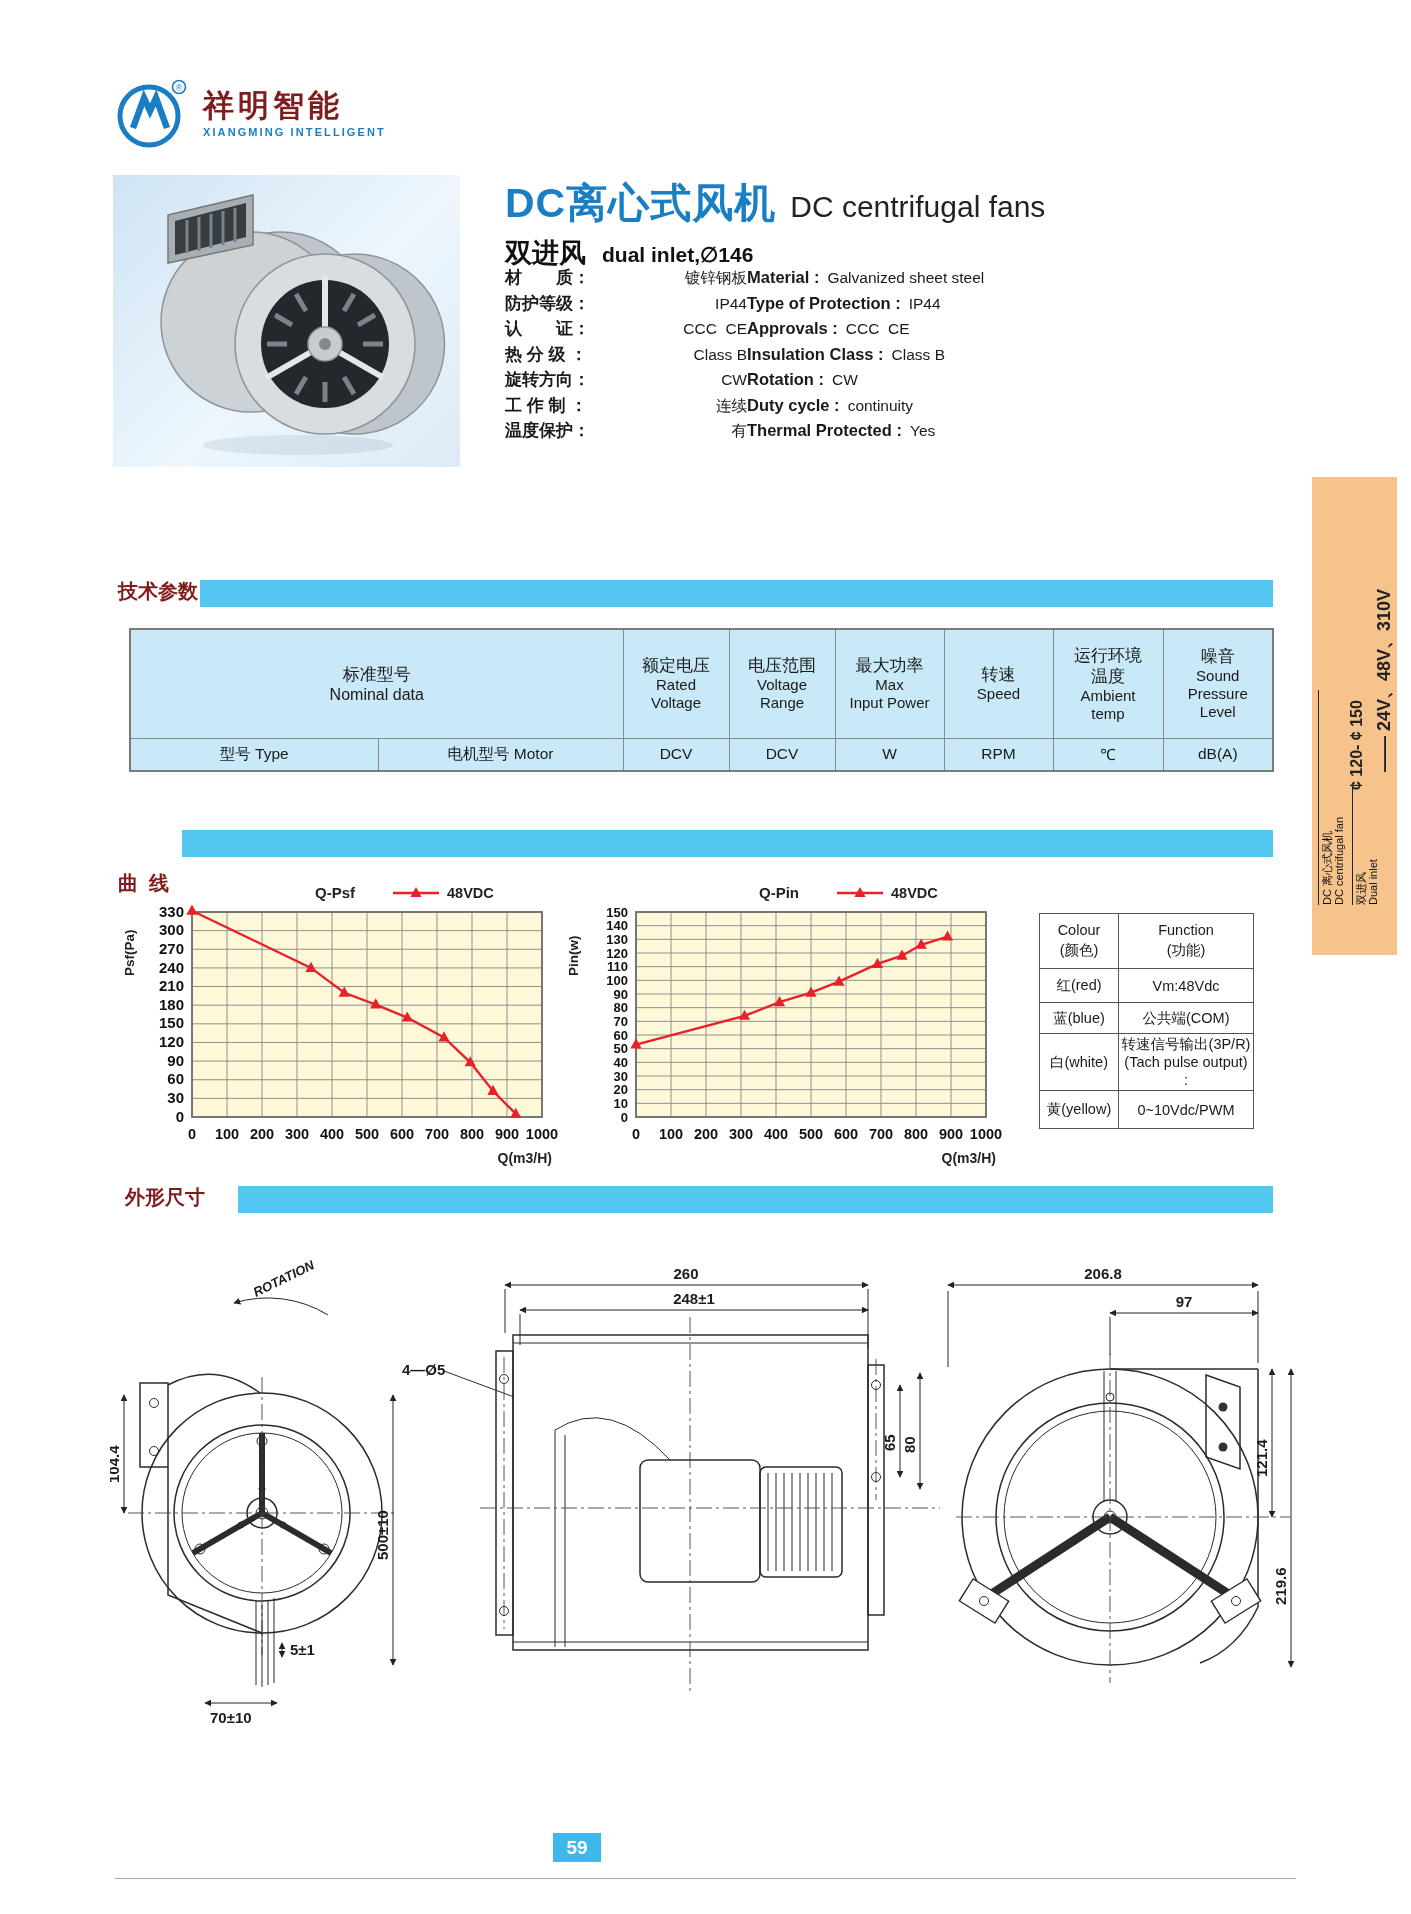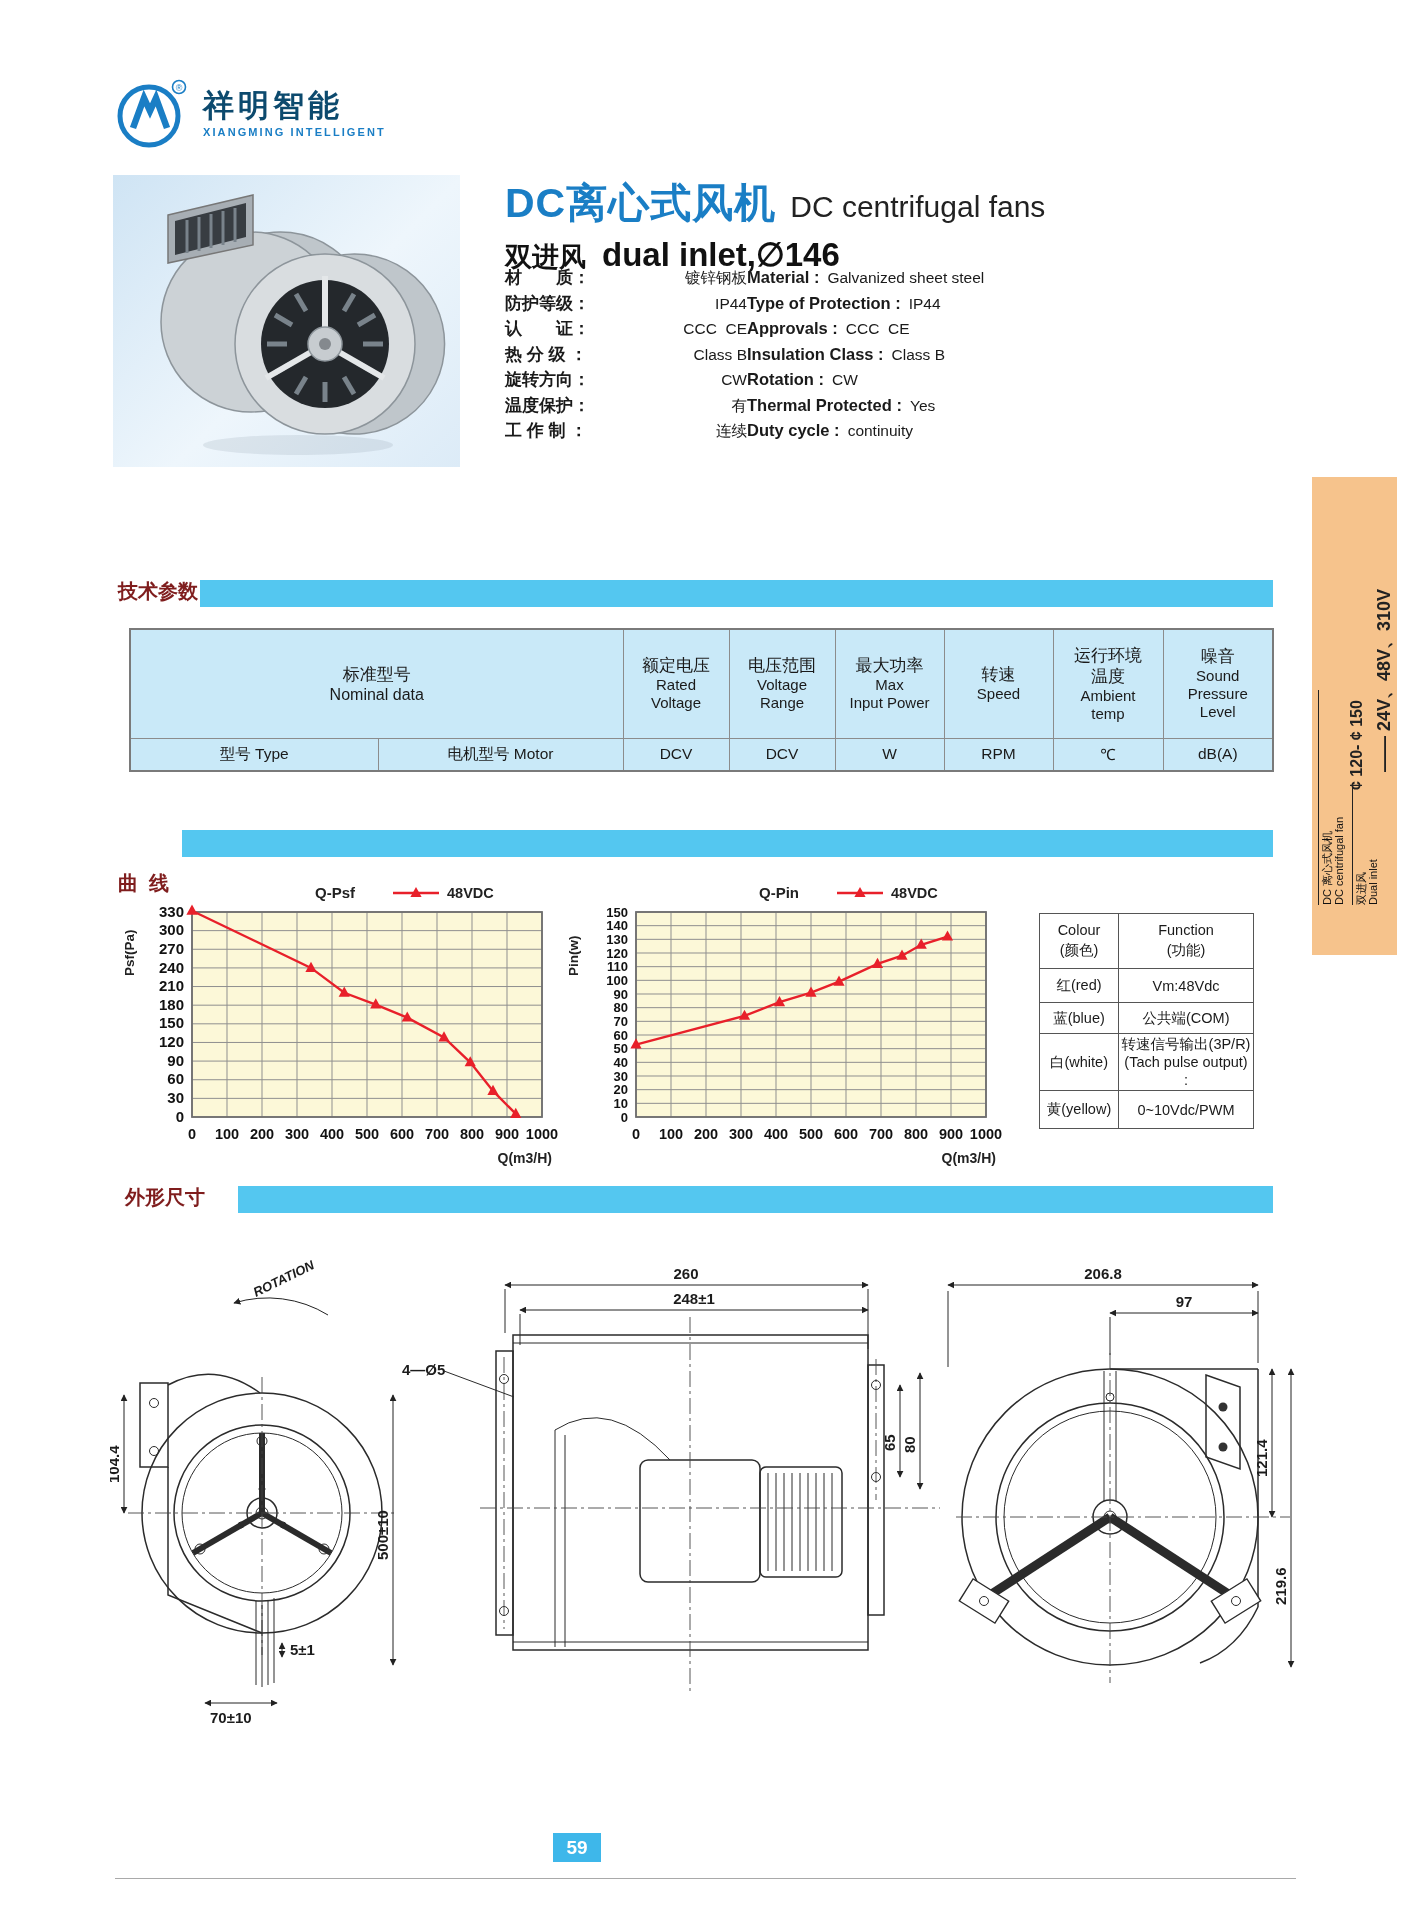--- a/index.html
+++ b/index.html
@@ -2,35 +2,35 @@
 <html><head>
 <meta charset="utf-8">
 <style>
   html,body{margin:0;padding:0;background:#e9e9e9;}
   #page{position:relative;width:1411px;height:1914px;background:#fff;margin:0 auto;
         font-family:"Liberation Sans",sans-serif;color:#1a1a1a;overflow:hidden;}
   .abs{position:absolute;}
 
   
   .logo{left:113px;top:76px;display:flex;align-items:center;gap:14px;}
-  .logo-cn{font-size:31px;font-weight:700;color:#0c4a6e;letter-spacing:4px;line-height:1;}
+  .logo-cn{font-size:31px;font-weight:700;color:#7f1d1d;letter-spacing:4px;line-height:1;}
   .logo-en{font-size:11px;font-weight:700;color:#1a7ec5;letter-spacing:2.1px;margin-top:5px;}
 
   
   .photo{left:113px;top:175px;width:347px;height:292px;
          background:linear-gradient(135deg,#cfe4f4 0%,#eef6fc 55%,#dcebf7 100%);}
 
   
   .titleblock{left:505px;top:176px;width:620px;}
   .t1{display:flex;align-items:baseline;gap:14px;}
   .t1-cn{font-size:41px;font-weight:800;color:#1a7ec5;letter-spacing:1px;}
   .t1-en{font-size:30px;font-weight:500;color:#222;}
   .t2{margin-top:4px;display:flex;align-items:baseline;gap:16px;}
   .t2-cn{font-size:27px;font-weight:800;color:#111;}
-  .t2-en{font-size:33px;font-weight:800;color:#111;}
+  .t2-en{font-size:21px;font-weight:800;color:#111;}
 
   
   .specs{left:505px;top:266px;width:650px;}
   .srow{display:flex;height:25.5px;align-items:baseline;}
   .cl{font-size:17px;font-weight:800;width:118px;white-space:pre;}
   .cv{font-size:15.5px;width:124px;white-space:pre;text-align:right;}
   .el{font-size:16.5px;font-weight:800;white-space:pre;}
   .ev{font-size:15.5px;margin-left:8px;white-space:pre;}
 
   
@@ -177,30 +177,30 @@
       <span class="el">Insulation Class :</span>
         <span class="ev">Class B</span>
     </div>
     <div class="srow">
       <span class="cl">旋转方向：</span>
         <span class="cv">CW</span>
       <span class="el">Rotation :</span>
         <span class="ev">CW</span>
     </div>
     <div class="srow">
+      <span class="cl">工 作 制 ：</span>
+        <span class="cv">连续</span>
+      <span class="el">Duty cycle :</span>
+        <span class="ev">continuity</span>
+    </div>
+    <div class="srow">
       <span class="cl">温度保护：</span>
         <span class="cv">有</span>
       <span class="el">Thermal Protected :</span>
         <span class="ev">Yes</span>
-    </div>
-    <div class="srow">
-      <span class="cl">工 作 制 ：</span>
-        <span class="cv">连续</span>
-      <span class="el">Duty cycle :</span>
-        <span class="ev">continuity</span>
     </div>
   </div>
 
   <div class="abs sectext" style="left:118px;top:578px;">技术参数</div>
   <div class="abs bar" style="left:200px;top:580px;width:1073px;"></div>
 
   <div class="abs ttable">
     <table class="main">
       <colgroup>
         <col style="width:248px">

